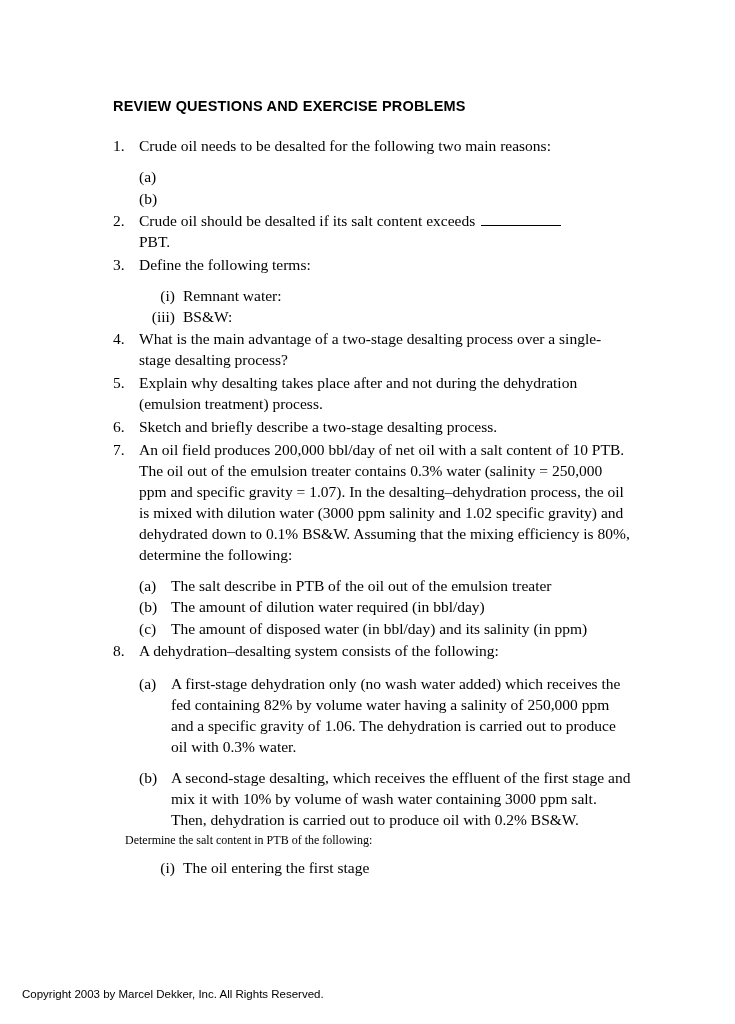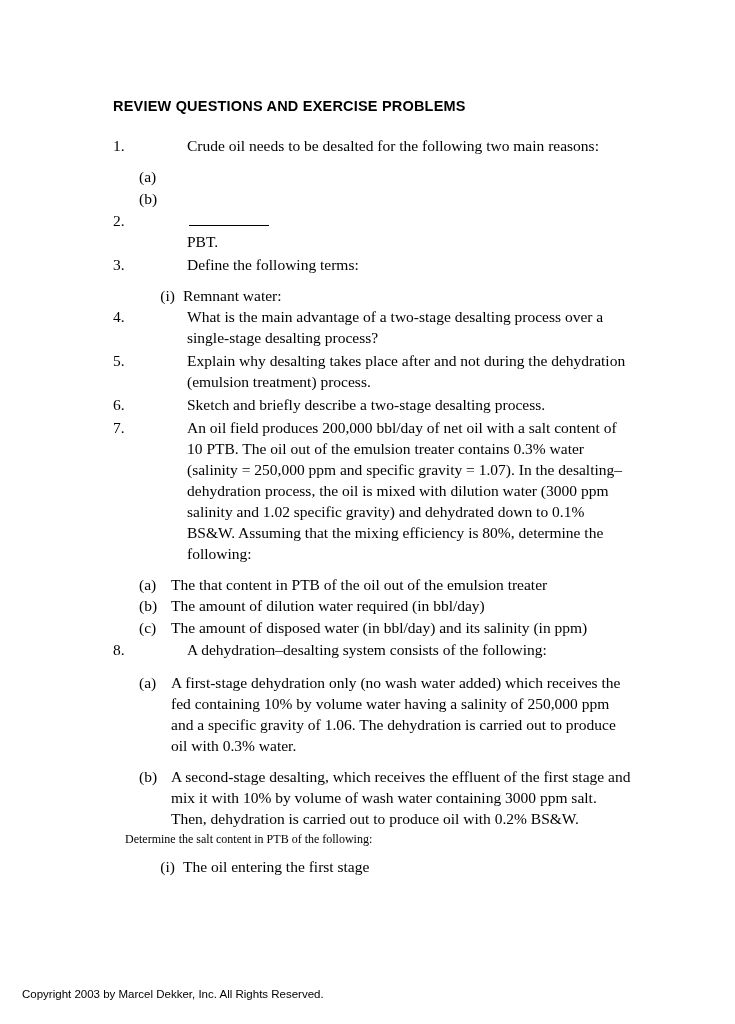--- a/index.html
+++ b/index.html
@@ -41,21 +41,20 @@
     line-height: 1.35;
     margin-bottom: 2px;
   }
   .q .num {
     width: 26px;
     flex: 0 0 26px;
     text-align: left;
   }
   .q .body {
     flex: 1 1 auto;
-    margin-left: 48px;
   }
   .spaced { margin-bottom: 12px; }
   .spaced-sm { margin-bottom: 7px; }
   .sub {
     display: flex;
     align-items: flex-start;
     font-size: 15.5px;
     line-height: 1.35;
     margin-left: 26px;
     margin-bottom: 1px;
@@ -113,32 +112,37 @@
       <span class="txt"></span>
     </div>
     <div class="sub spaced-sm">
       <span class="lbl">(b)</span>
       <span class="txt"></span>
     </div>
 
     <div class="q">
       <span class="num">2.</span>
       <span class="body">
+        <span>Crude oil should be desalted if its salt content exceeds</span>
         <span class="blank-line"></span><br>
         <span>PBT.</span>
       </span>
     </div>
 
     <div class="q">
       <span class="num">3.</span>
       <span class="body">Define the following terms:</span>
     </div>
     <div class="sub group-top">
       <span class="lbl roman">(i)</span>
       <span class="txt">Remnant water:</span>
+    </div>
+    <div class="sub spaced">
+      <span class="lbl roman">(iii)</span>
+      <span class="txt">BS&amp;W:</span>
     </div>
 
     <div class="q">
       <span class="num">4.</span>
       <span class="body">What is the main advantage of a two-stage desalting process over a single-stage desalting process?</span>
     </div>
 
     <div class="q">
       <span class="num">5.</span>
       <span class="body">Explain why desalting takes place after and not during the dehydration (emulsion treatment) process.</span>
@@ -148,38 +152,38 @@
       <span class="num">6.</span>
       <span class="body">Sketch and briefly describe a two-stage desalting process.</span>
     </div>
 
     <div class="q">
       <span class="num">7.</span>
       <span class="body">An oil field produces 200,000 bbl/day of net oil with a salt content of 10 PTB. The oil out of the emulsion treater contains 0.3% water (salinity = 250,000 ppm and specific gravity = 1.07). In the desalting–dehydration process, the oil is mixed with dilution water (3000 ppm salinity and 1.02 specific gravity) and dehydrated down to 0.1% BS&amp;W. Assuming that the mixing efficiency is 80%, determine the following:</span>
     </div>
     <div class="sub group-top">
       <span class="lbl">(a)</span>
-      <span class="txt">The that content in PTB of the oil out of the emulsion treater</span>
+      <span class="txt">The salt describe in PTB of the oil out of the emulsion treater</span>
     </div>
     <div class="sub">
       <span class="lbl">(b)</span>
       <span class="txt">The amount of dilution water required (in bbl/day)</span>
     </div>
     <div class="sub spaced">
       <span class="lbl">(c)</span>
       <span class="txt">The amount of disposed water (in bbl/day) and its salinity (in ppm)</span>
     </div>
 
     <div class="q">
       <span class="num">8.</span>
       <span class="body">A dehydration–desalting system consists of the following:</span>
     </div>
     <div class="sub group-gap">
       <span class="lbl">(a)</span>
-      <span class="txt">A first-stage dehydration only (no wash water added) which receives the fed containing 10% by volume water having a salinity of 250,000 ppm and a specific gravity of 1.06. The dehydration is carried out to produce oil with 0.3% water.</span>
+      <span class="txt">A first-stage dehydration only (no wash water added) which receives the fed containing 82% by volume water having a salinity of 250,000 ppm and a specific gravity of 1.06. The dehydration is carried out to produce oil with 0.3% water.</span>
     </div>
     <div class="sub group-top">
       <span class="lbl">(b)</span>
       <span class="txt">A second-stage desalting, which receives the effluent of the first stage and mix it with 10% by volume of wash water containing 3000 ppm salt. Then, dehydration is carried out to produce oil with 0.2% BS&amp;W.</span>
     </div>
     <div class="indent-line">Determine the salt content in PTB of the following:</div>
     <div class="sub group-top">
       <span class="lbl roman">(i)</span>
       <span class="txt">The oil entering the first stage</span>
     </div>

